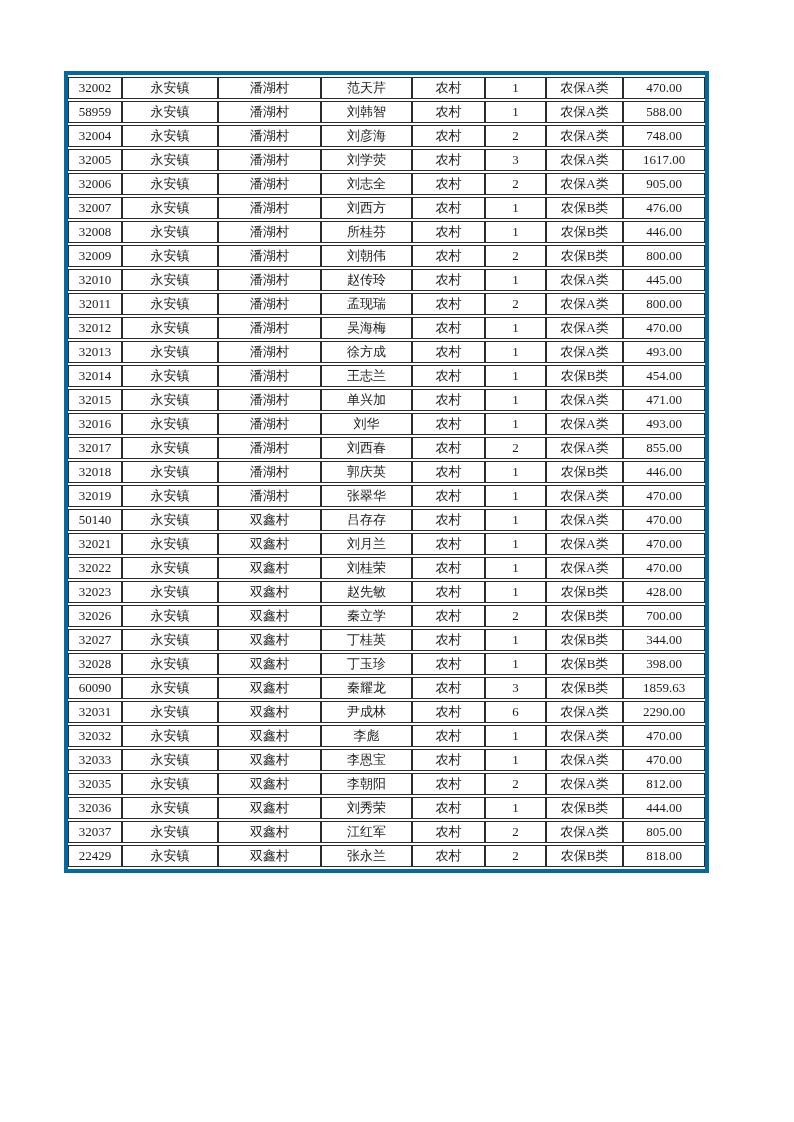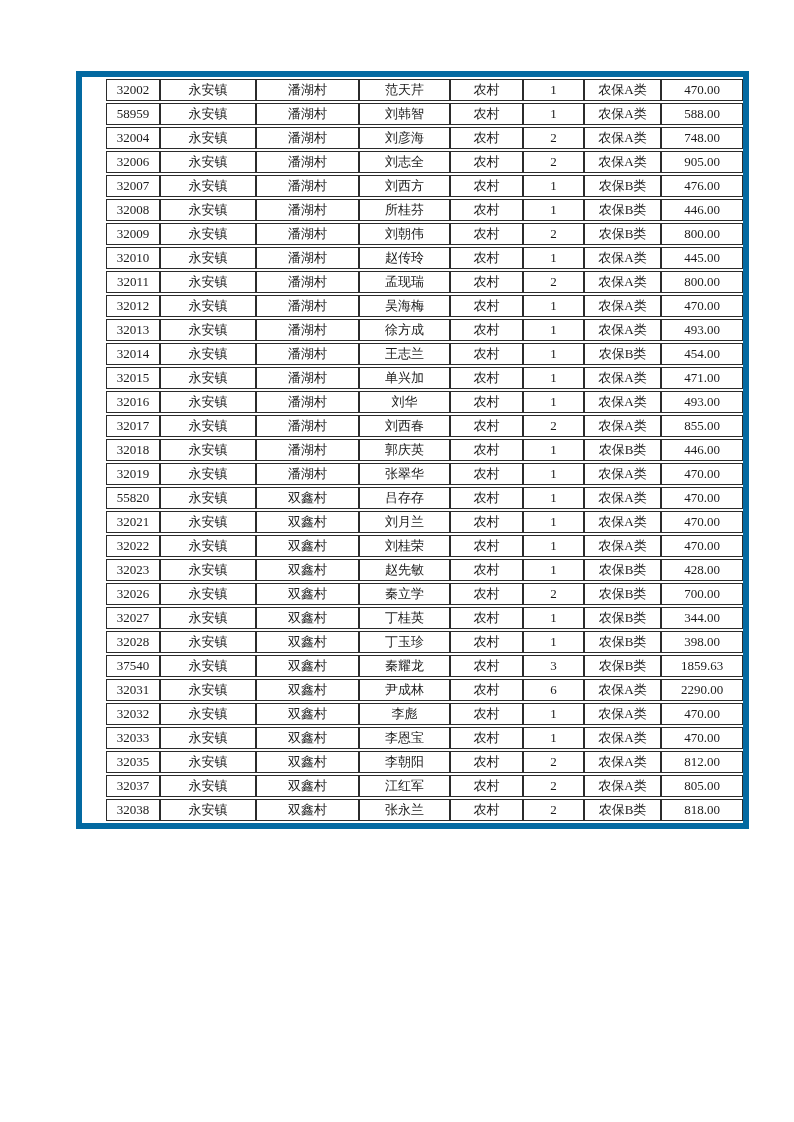--- a/index.html
+++ b/index.html
@@ -10,27 +10,26 @@
   .page {
     position: relative;
     width: 794px;
     height: 1122px;
     background: #ffffff;
     overflow: hidden;
     font-family: "Liberation Serif", "DejaVu Serif", serif;
   }
   table.records {
     position: absolute;
-    left: 76px;
+    left: 64px;
     top: 71px;
     border-collapse: separate;
     border-spacing: 0 2px;
-    border: 6px solid #0369a1;
+    border: 4px solid #0369a1;
     table-layout: fixed;
-    padding-left: 24px;
   }
   table.records td {
     box-sizing: border-box;
     border: 1px solid #2b2b2b;
     height: 22px;
     padding: 0 2px;
     text-align: center;
     vertical-align: middle;
     font-size: 13px;
     color: #1a1a1a;
@@ -86,20 +85,30 @@
           <td>32004</td>
           <td>永安镇</td>
           <td>潘湖村</td>
           <td>刘彦海</td>
           <td>农村</td>
           <td>2</td>
           <td>农保A类</td>
           <td>748.00</td>
         </tr>
         <tr>
+          <td>32005</td>
+          <td>永安镇</td>
+          <td>潘湖村</td>
+          <td>刘学荧</td>
+          <td>农村</td>
+          <td>3</td>
+          <td>农保A类</td>
+          <td>1617.00</td>
+        </tr>
+        <tr>
           <td>32006</td>
           <td>永安镇</td>
           <td>潘湖村</td>
           <td>刘志全</td>
           <td>农村</td>
           <td>2</td>
           <td>农保A类</td>
           <td>905.00</td>
         </tr>
         <tr>
@@ -226,21 +235,21 @@
           <td>32019</td>
           <td>永安镇</td>
           <td>潘湖村</td>
           <td>张翠华</td>
           <td>农村</td>
           <td>1</td>
           <td>农保A类</td>
           <td>470.00</td>
         </tr>
         <tr>
-          <td>55820</td>
+          <td>50140</td>
           <td>永安镇</td>
           <td>双鑫村</td>
           <td>吕存存</td>
           <td>农村</td>
           <td>1</td>
           <td>农保A类</td>
           <td>470.00</td>
         </tr>
         <tr>
           <td>32021</td>
@@ -296,21 +305,21 @@
           <td>32028</td>
           <td>永安镇</td>
           <td>双鑫村</td>
           <td>丁玉珍</td>
           <td>农村</td>
           <td>1</td>
           <td>农保B类</td>
           <td>398.00</td>
         </tr>
         <tr>
-          <td>37540</td>
+          <td>60090</td>
           <td>永安镇</td>
           <td>双鑫村</td>
           <td>秦耀龙</td>
           <td>农村</td>
           <td>3</td>
           <td>农保B类</td>
           <td>1859.63</td>
         </tr>
         <tr>
           <td>32031</td>
@@ -346,31 +355,41 @@
           <td>32035</td>
           <td>永安镇</td>
           <td>双鑫村</td>
           <td>李朝阳</td>
           <td>农村</td>
           <td>2</td>
           <td>农保A类</td>
           <td>812.00</td>
         </tr>
         <tr>
+          <td>32036</td>
+          <td>永安镇</td>
+          <td>双鑫村</td>
+          <td>刘秀荣</td>
+          <td>农村</td>
+          <td>1</td>
+          <td>农保B类</td>
+          <td>444.00</td>
+        </tr>
+        <tr>
           <td>32037</td>
           <td>永安镇</td>
           <td>双鑫村</td>
           <td>江红军</td>
           <td>农村</td>
           <td>2</td>
           <td>农保A类</td>
           <td>805.00</td>
         </tr>
         <tr>
-          <td>32038</td>
+          <td>22429</td>
           <td>永安镇</td>
           <td>双鑫村</td>
           <td>张永兰</td>
           <td>农村</td>
           <td>2</td>
           <td>农保B类</td>
           <td>818.00</td>
         </tr>
       </tbody>
   </table>

